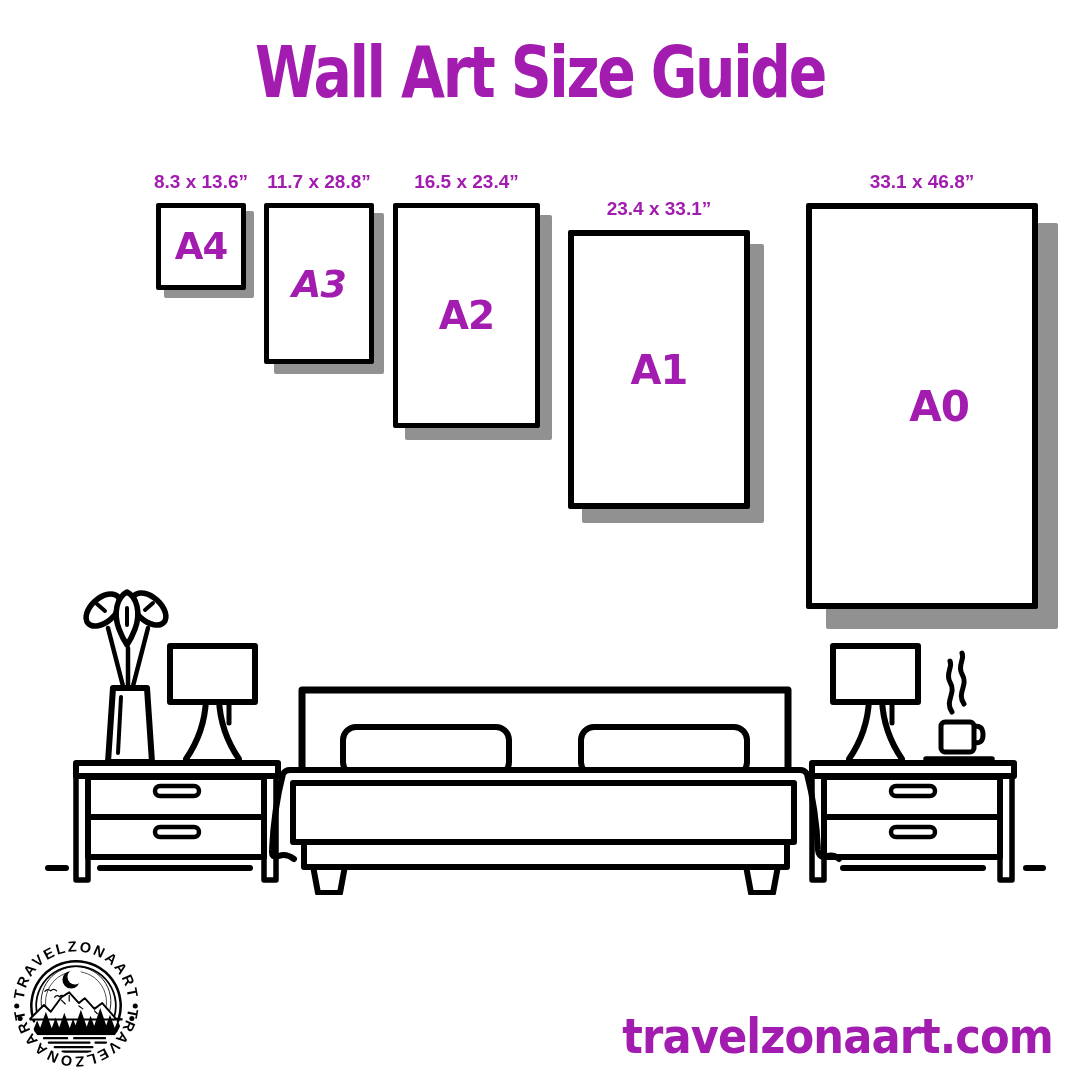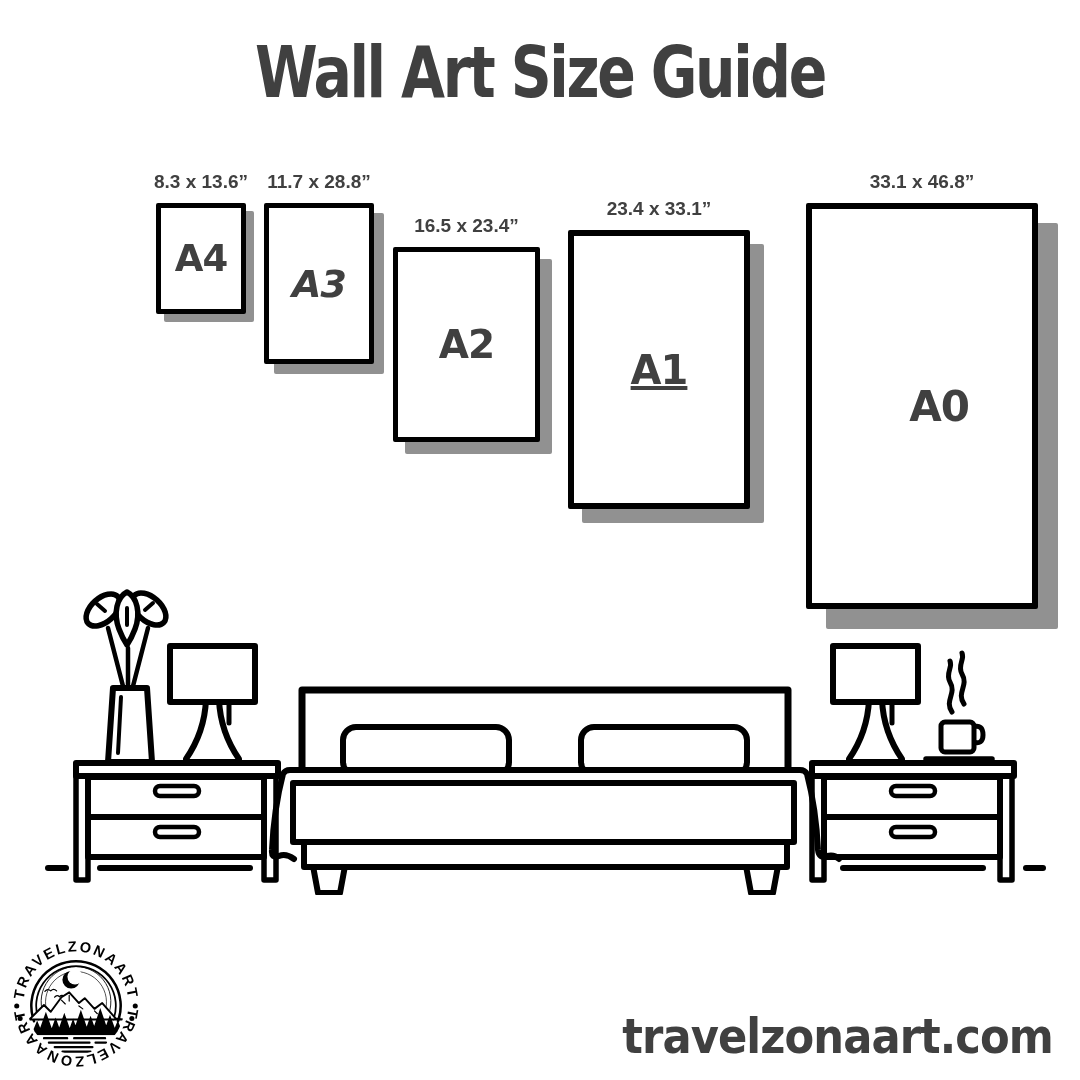--- a/index.html
+++ b/index.html
@@ -1,33 +1,33 @@
 <!DOCTYPE html>
 <html><head>
 <meta charset="utf-8">
 <style>
   html,body{margin:0;padding:0;background:#fff;}
   .canvas{position:relative;width:1080px;height:1080px;background:#fff;overflow:hidden;
-          font-family:"DejaVu Sans",sans-serif;color:#404040;}
+          font-family:"DejaVu Sans",sans-serif;color:#a21caf;}
   .title{position:absolute;top:30px;left:0;right:0;text-align:center;
          font-weight:bold;font-size:72px;letter-spacing:-3px;transform:scaleX(.79);
          white-space:nowrap;}
   
   .size{position:absolute;top:203px;}
   .size .dims{position:absolute;bottom:calc(100% + 10px);left:50%;transform:translateX(-50%);
               font:bold 19px "Liberation Sans",sans-serif;white-space:nowrap;letter-spacing:0;}
   .size .box{box-sizing:border-box;width:100%;background:#fff;border:var(--bw,5px) solid #000;
              border-radius:2px;box-shadow:var(--o,8px) var(--o,8px) 0 0 #919191;
              display:flex;align-items:center;justify-content:center;}
   .size .letter{font-weight:bold;font-size:var(--fs,38px);letter-spacing:-1px;}
   .s-a5{left:66px;width:62px;--o:6px;--bw:5px;--fs:34px;}  .s-a5 .box{height:89px;}
-  .s-a4{left:156px;width:90px;--o:8px;--bw:5px;--fs:37px;} .s-a4 .box{height:111px;}
+  .s-a4{left:156px;width:90px;--o:8px;--bw:5px;--fs:37px;} .s-a4 .box{height:87px;}
   .s-a3{left:264px;width:110px;--o:10px;--bw:5px;--fs:38px;}.s-a3 .box{height:161px;font-style:italic;}
-  .s-a2{left:393px;width:147px;margin-top:44px;--o:12px;--bw:5px;--fs:39px;}.s-a2 .box{height:195px;}
-  .s-a1{left:568px;width:182px;margin-top:27px;--o:14px;--bw:6px;--fs:40px;}.s-a1 .box{height:279px;text-decoration:underline;}
+  .s-a2{left:393px;width:147px;--o:12px;--bw:5px;--fs:39px;}.s-a2 .box{height:225px;}
+  .s-a1{left:568px;width:182px;margin-top:27px;--o:14px;--bw:6px;--fs:40px;}.s-a1 .box{height:279px;}
   .s-a0{left:806px;width:232px;--o:20px;--bw:6px;--fs:42px;}.s-a0 .box{height:406px;padding-left:34px;}
   
   .scene{position:absolute;left:0;top:585px;}
   .logo{position:absolute;left:8px;top:936px;}
   .site{position:absolute;top:1008px;left:600px;width:446px;text-align:center;
         font-weight:bold;font-size:48px;letter-spacing:-1px;transform:scaleX(.9);
         white-space:nowrap;}
 </style>
 </head>
 <body>

